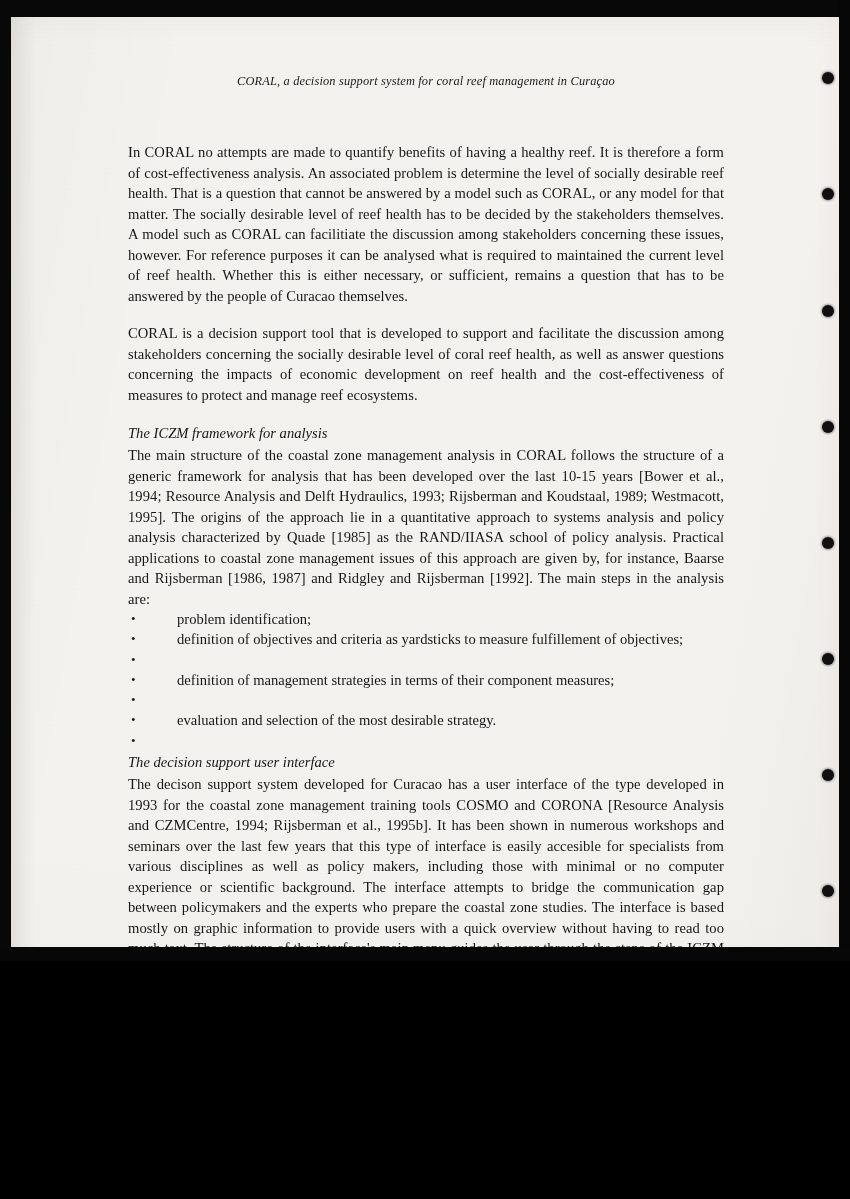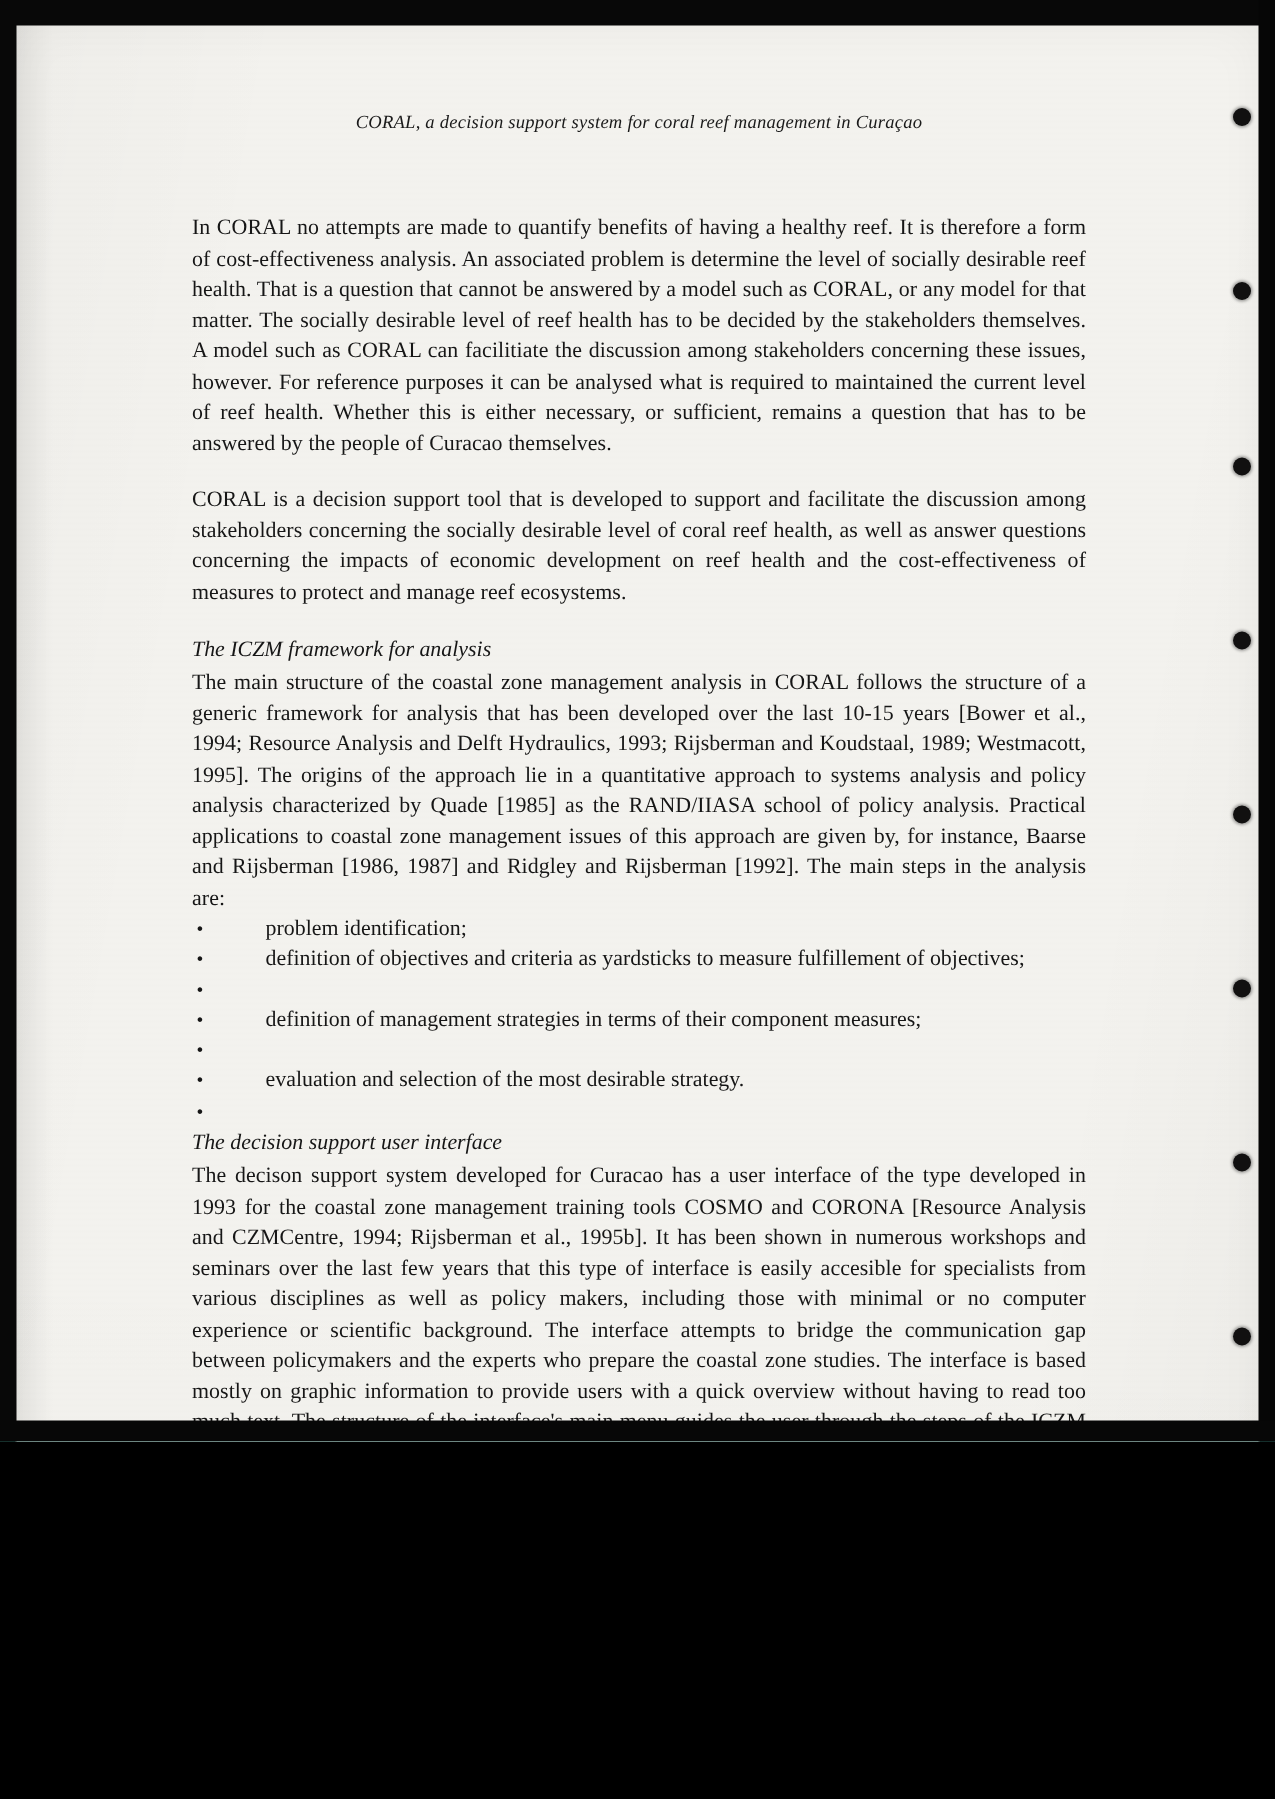--- a/index.html
+++ b/index.html
@@ -13,21 +13,21 @@
     height: 1199px;
     overflow: hidden;
     font-family: "Liberation Serif", "DejaVu Serif", serif;
   }
 
   
   .scan {
     position: relative;
     width: 850px;
     height: 961px;
-    background: #5eead4;
+    background: #15803d;
     overflow: hidden;
   }
 
   
   .sheet {
     position: absolute;
     left: 10px;
     top: 16px;
     width: 830px;
     height: 1170px;

